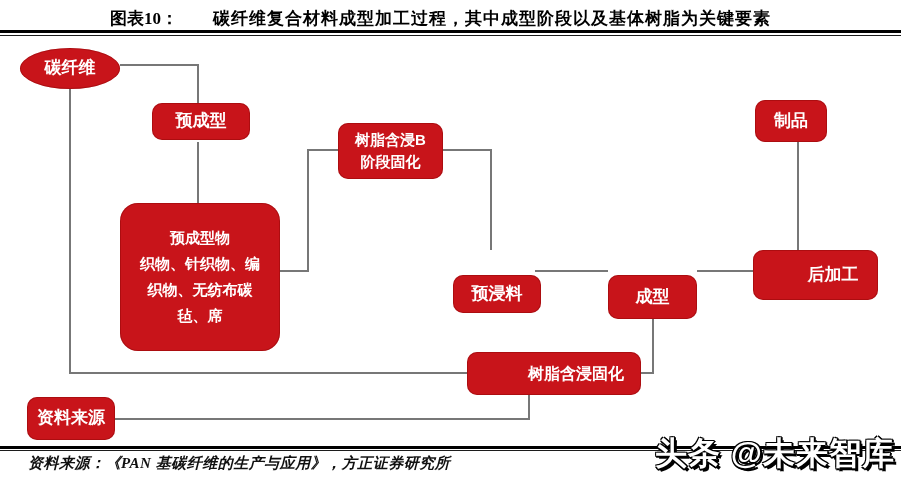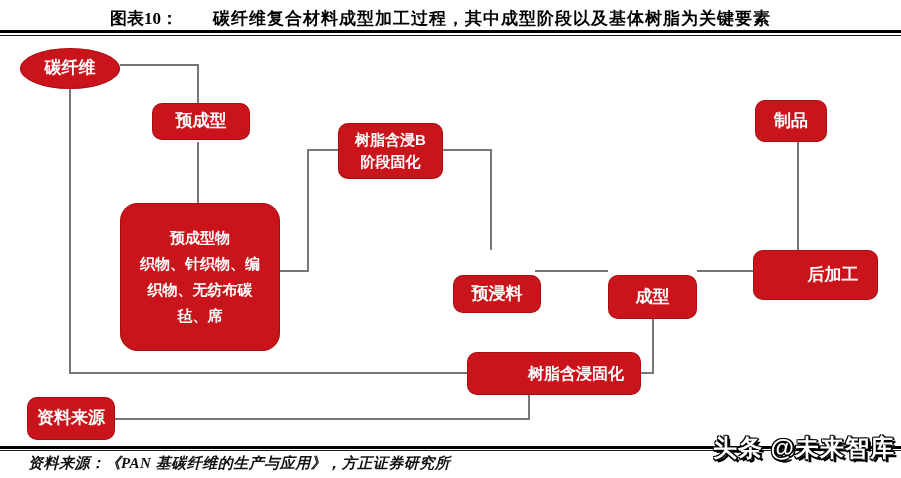--- a/index.html
+++ b/index.html
@@ -41,21 +41,21 @@
   .v-line{width:2px;}
 
   
   .source{
     position:absolute;left:28px;top:454px;
     font-family:"Liberation Serif","DejaVu Serif",serif;
     font-style:italic;font-weight:bold;font-size:15px;color:#111;white-space:nowrap;letter-spacing:.5px;
   }
   .watermark{
     position:absolute;right:6px;top:432px;
-    font-size:24px;font-weight:bold;color:#ffffff;white-space:nowrap;
+    font-size:32px;font-weight:bold;color:#ffffff;white-space:nowrap;
     text-shadow:3px 3px 0 #000,-1px -1px 0 #000,1px -1px 0 #000,-1px 1px 0 #000,2px 0 0 #000,0 2px 0 #000;
     letter-spacing:1px;
   }
 </style>
 </head>
 <body style="--node-red: #c8141a; --connector-gray: #777777;">
 
 <span class="fig-label">图表10：</span>
 <span class="fig-title">碳纤维复合材料成型加工过程，其中成型阶段以及基体树脂为关键要素</span>
 <div class="rule rule-thick" style="top:30px;"></div>

